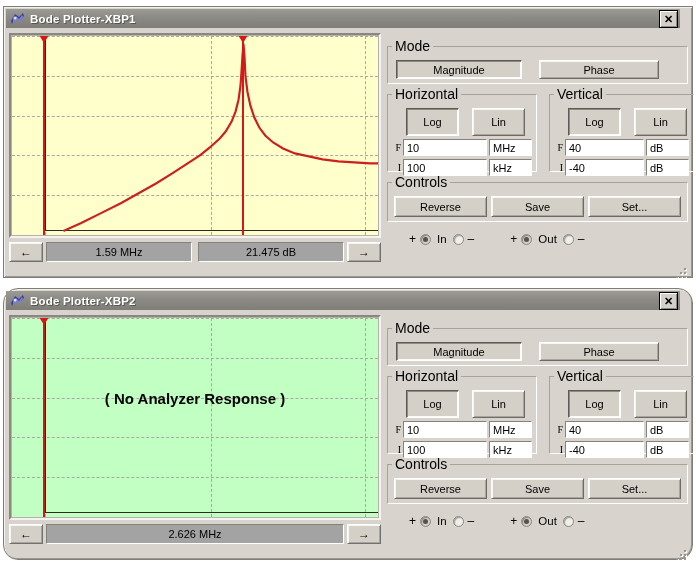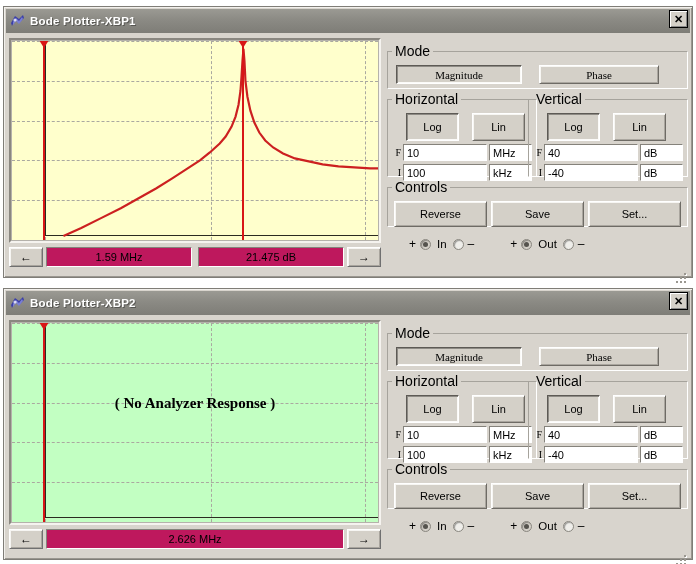--- a/index.html
+++ b/index.html
@@ -6,44 +6,44 @@
   body{width:696px;height:564px;font-family:"Liberation Sans",sans-serif;-webkit-font-smoothing:none;}
 
   .stage{position:relative;width:696px;height:564px;overflow:hidden;background:#fff;}
 
   
   .window{position:absolute;left:3px;width:690px;height:272px;
           background:#d8d4cd;border:1px solid #7f7d77;
           box-shadow:inset 1px 1px 0 #f2f0ec, inset -1px -1px 0 #9a9790;
           box-sizing:border-box;}
   .window.w1{top:6px;}
-  .window.w2{top:288px;}
-
-  .titlebar{position:relative;height:24px;margin:2px 2px 0 2px;
+  .window.w2{top:288px;border-radius:15px;}
+
+  .titlebar{position:relative;height:19px;margin:2px 12px 0 2px;
             background:linear-gradient(to bottom,#9b9a93 0%,#8b8a84 45%,#7e7d77 100%);
             display:flex;align-items:center;}
   .title-icon{width:15px;height:14px;margin-left:4px;margin-right:5px;flex:0 0 auto;position:relative;}
   .title-text{font-size:11.5px;font-weight:bold;color:#ffffff;letter-spacing:.2px;
               text-shadow:1px 1px 0 rgba(0,0,0,.35);white-space:nowrap;}
   .close-btn{position:absolute;right:2px;top:1px;width:17px;height:16px;
              background:#d4d0c8;border:1px solid #000;
              box-shadow:inset 1px 1px 0 #fff, inset -1px -1px 0 #888;
              display:flex;align-items:center;justify-content:center;
              font-size:11px;font-weight:bold;color:#000;line-height:1;cursor:pointer;}
 
   .body{position:relative;height:249px;margin:2px;}
 
   
   .leftcol{position:absolute;left:3px;top:3px;width:372px;}
   .plotframe{position:relative;height:205px;border:2px solid;
              border-color:#8a8780 #f5f3ef #f5f3ef #8a8780;background:#b5b2ab;padding:1px;
              box-sizing:border-box;}
   .plot{position:relative;width:100%;height:100%;overflow:hidden;}
   .plot.yellow{background:#ffffcc;}
-  .plot.green{background:#c2ffc2;font-family:Liberation Serif, serif;}
+  .plot.green{background:#c2ffc2;}
 
   .gridline{position:absolute;pointer-events:none;}
   .gh{left:0;right:0;height:0;border-top:1px dashed #aaa9a0;}
   .gv{top:0;bottom:0;width:0;border-left:1px dashed #aaa9a0;}
 
   .axis-v{position:absolute;left:9%;top:0;bottom:4px;width:1px;background:#2b2b20;}
   .axis-h{position:absolute;left:9%;right:0;bottom:4px;height:1px;background:#2b2b20;}
 
   .curve{position:absolute;left:0;top:0;width:100%;height:100%;}
 
@@ -54,21 +54,21 @@
 
   .noresp{position:absolute;left:0;right:0;top:40%;transform:translateY(-50%);
           text-align:center;font-size:15px;font-weight:bold;color:#000;}
 
   .readout{margin-top:4px;display:flex;align-items:stretch;height:20px;}
   .arrowbtn{width:34px;background:#d4d0c8;border:1px solid;
             border-color:#ffffff #707070 #707070 #ffffff;
             box-shadow:inset 1px 1px 0 #f6f5f2, inset -1px -1px 0 #a8a49d;
             display:flex;align-items:center;justify-content:center;
             font-size:12px;color:#000;cursor:pointer;box-sizing:border-box;}
-  .readfield{flex:1;margin:0 3px;background:#be185d;
+  .readfield{flex:1;margin:0 3px;background:#a3a3a3;
              border:1px solid;border-color:#85827b #ffffff #ffffff #85827b;
              display:flex;align-items:center;justify-content:center;
              font-size:11px;color:#000;box-sizing:border-box;}
 
   
   .rightcol{position:absolute;left:381px;top:2px;right:2px;bottom:0;}
 
   fieldset.grp{position:absolute;margin:0;padding:0;border:1px solid #ffffff;
                border-top-color:#a6a39c;border-left-color:#a6a39c;background:transparent;}
   fieldset.grp > legend{font-size:14px;color:#000;padding:0 3px;margin-left:4px;}
@@ -76,43 +76,43 @@
   .btn{background:#d4d0c8;border:1px solid;
        border-color:#ffffff #6e6b65 #6e6b65 #ffffff;
        box-shadow:inset 1px 1px 0 #f7f6f3, inset -1px -1px 0 #aaa69f;
        font-family:"Liberation Sans",sans-serif;font-size:11px;color:#000;
        display:flex;align-items:center;justify-content:center;cursor:pointer;box-sizing:border-box;}
   .btn.sel{border-color:#5d5a55 #ffffff #ffffff #5d5a55;
            box-shadow:inset 1px 1px 0 #8e8b85, inset -1px -1px 0 #fbfaf8;}
 
   .grp-mode{left:0;top:6px;right:0;height:44px;}
   .mode-row{display:flex;gap:0;padding:6px 8px 0 8px;}
-  .mode-row .btn{height:19px;font-family:Liberation Serif, serif;}
+  .mode-row .btn{height:19px;}
   .btn-mag{flex:0 0 126px;}
   .btn-pha{flex:0 0 120px;margin-left:17px;}
 
   .grp-horz{left:0;top:54px;width:148px;height:84px;}
-  .grp-vert{left:141px;top:54px;right:0;height:84px;}
+  .grp-vert{left:162px;top:54px;right:0;height:84px;}
 
   .loglin{display:flex;padding:6px 6px 0 18px;}
   .loglin .btn{height:28px;width:53px;}
   .loglin .btn + .btn{margin-left:13px;}
 
   .fi-row{display:flex;align-items:center;margin:3px 4px 0 2px;}
   .fi-lbl{width:11px;font-size:10px;color:#000;text-align:right;margin-right:2px;
           font-family:"Liberation Serif",serif;}
   .txt{background:#ffffff;border:1px solid;border-color:#85827b #ffffff #ffffff #85827b;
        height:17px;font-size:11px;color:#000;display:flex;align-items:center;
        padding-left:3px;box-sizing:border-box;}
   .txt.val{flex:1;}
   .txt.unit{width:43px;margin-left:2px;}
 
   .grp-ctrl{left:0;top:142px;right:0;height:46px;}
   .ctrl-row{display:flex;padding:6px 6px 0 6px;gap:4px;}
-  .ctrl-row .btn{height:26px;flex:1;}
+  .ctrl-row .btn{height:21px;flex:1;}
 
   .radiobar{position:absolute;left:0;right:0;top:196px;height:22px;
             display:flex;align-items:center;font-size:11.5px;color:#000;}
   .radiogrp{display:flex;align-items:center;gap:4px;}
   .radiogrp.ingrp{margin-left:22px;}
   .radiogrp.outgrp{margin-left:36px;}
   .radio{width:11px;height:11px;border-radius:50%;
          background:#d4d0c8;border:1px solid #8a8780;
          box-shadow:inset 1px 1px 1px rgba(0,0,0,.35);
          position:relative;cursor:pointer;box-sizing:border-box;}

